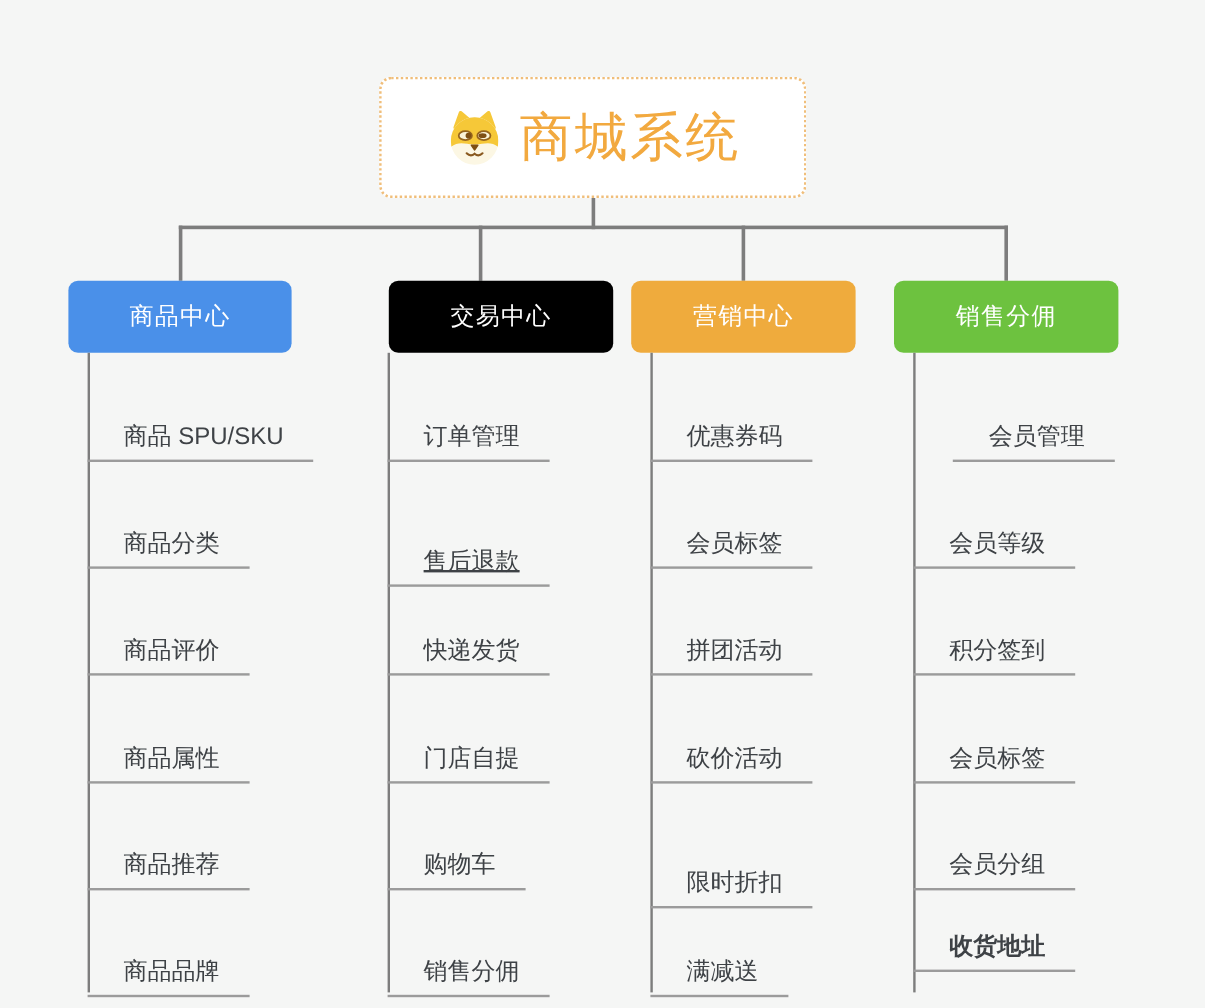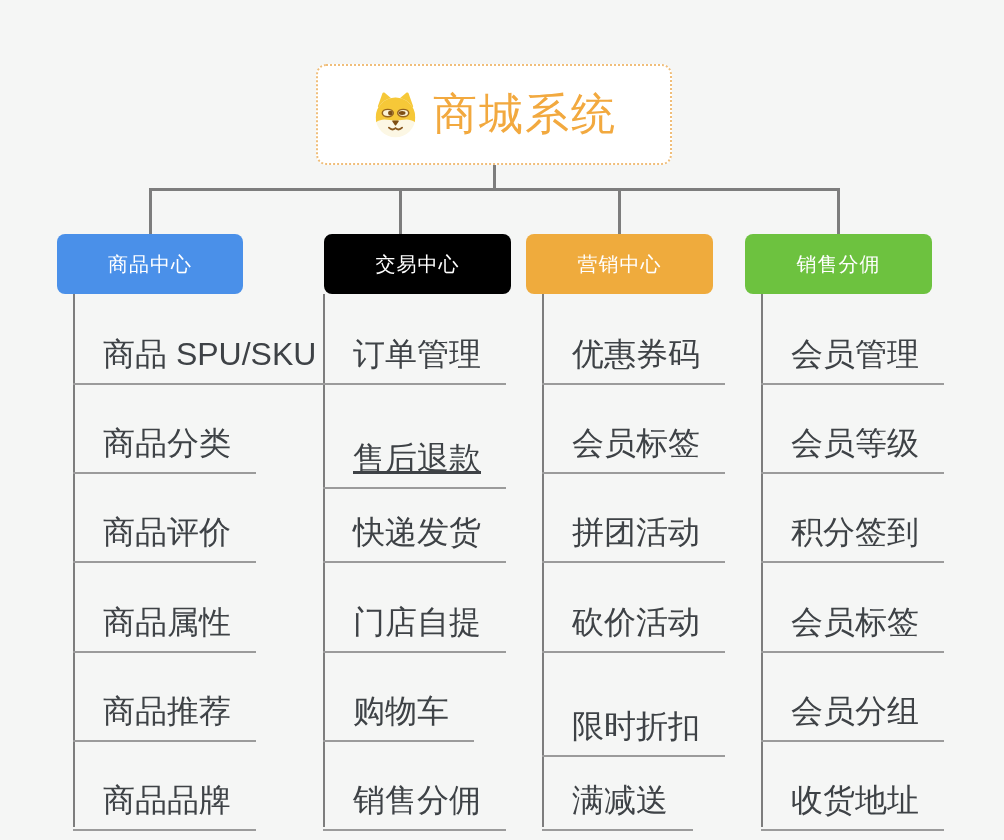--- a/index.html
+++ b/index.html
@@ -65,21 +65,21 @@
   
   .spine{position:absolute;width:2px;background:var(--connector);}
   .leaf{
     position:absolute;
     height:44px;
     box-sizing:content-box;
     display:flex;
     align-items:flex-end;
     padding:0 25px 6px 30px;
     border-bottom:2px solid var(--underline);
-    font-size:32px;
+    font-size:20px;
     color:var(--leaf-text);
     white-space:nowrap;
   }
 </style>
 </head>
 <body>
 
 <div class="canvas">
 
   <div class="root-node">
@@ -164,33 +164,33 @@
       </div>
       <div class="leaf" style="left: 542px; top: 679px;">
         <span>限时折扣</span>
       </div>
       <div class="leaf" style="left: 542px; top: 753px;">
         <span>满减送</span>
       </div>
       <div class="connector" style="left: 837px; top: 162px; width: 3px; height: 46px;"></div>
       <div class="branch-node" style="left: 745px; width: 187px; background: rgb(109, 194, 63);">销售分佣</div>
       <div class="spine" style="left: 761px; top: 268px; height: 533px;"></div>
-      <div class="leaf" style="left: 761px; top: 307px;">
+      <div class="leaf" style="left: 794px; top: 307px;">
         <span>会员管理</span>
       </div>
       <div class="leaf" style="left: 761px; top: 396.2px;">
         <span>会员等级</span>
       </div>
       <div class="leaf" style="left: 761px; top: 485.4px;">
         <span>积分签到</span>
       </div>
       <div class="leaf" style="left: 761px; top: 574.6px;">
         <span>会员标签</span>
       </div>
       <div class="leaf" style="left: 761px; top: 663.8px;">
         <span>会员分组</span>
       </div>
-      <div class="leaf" style="left: 761px; top: 753px;">
+      <div class="leaf" style="left: 761px; top: 732px; font-weight: bold;">
         <span>收货地址</span>
       </div>
     </div>
 
 </div>
 
 </body></html>

